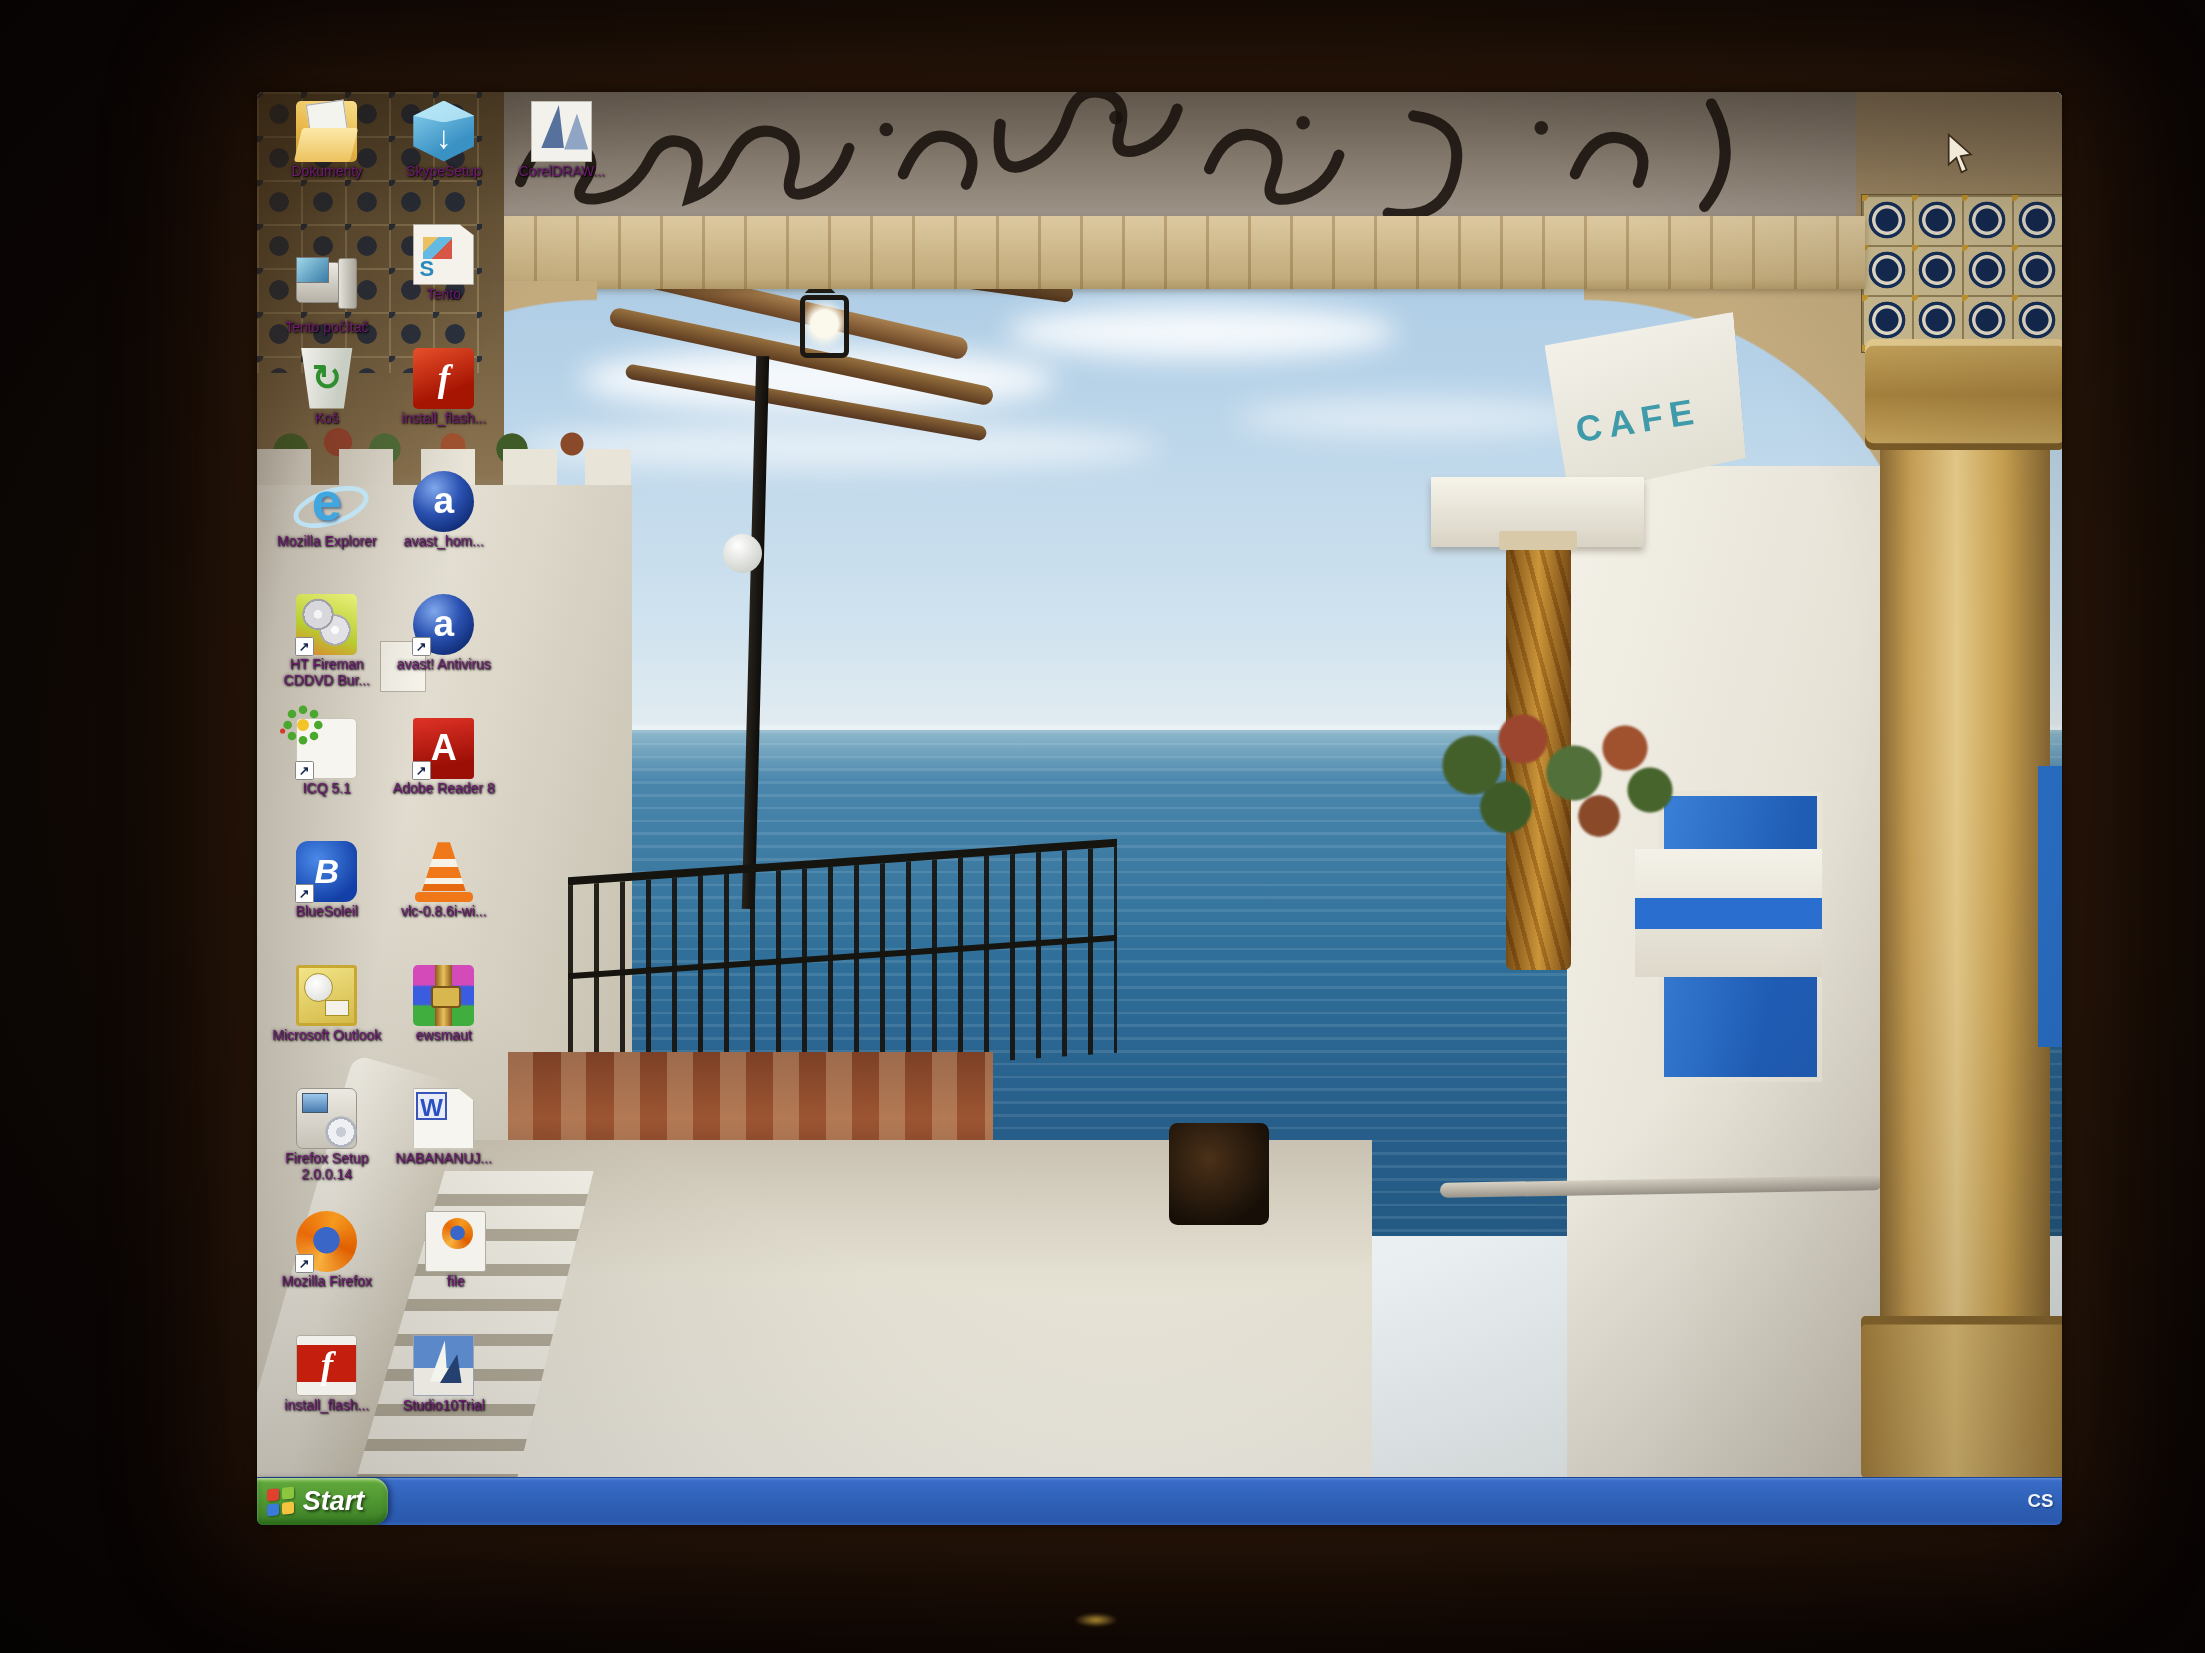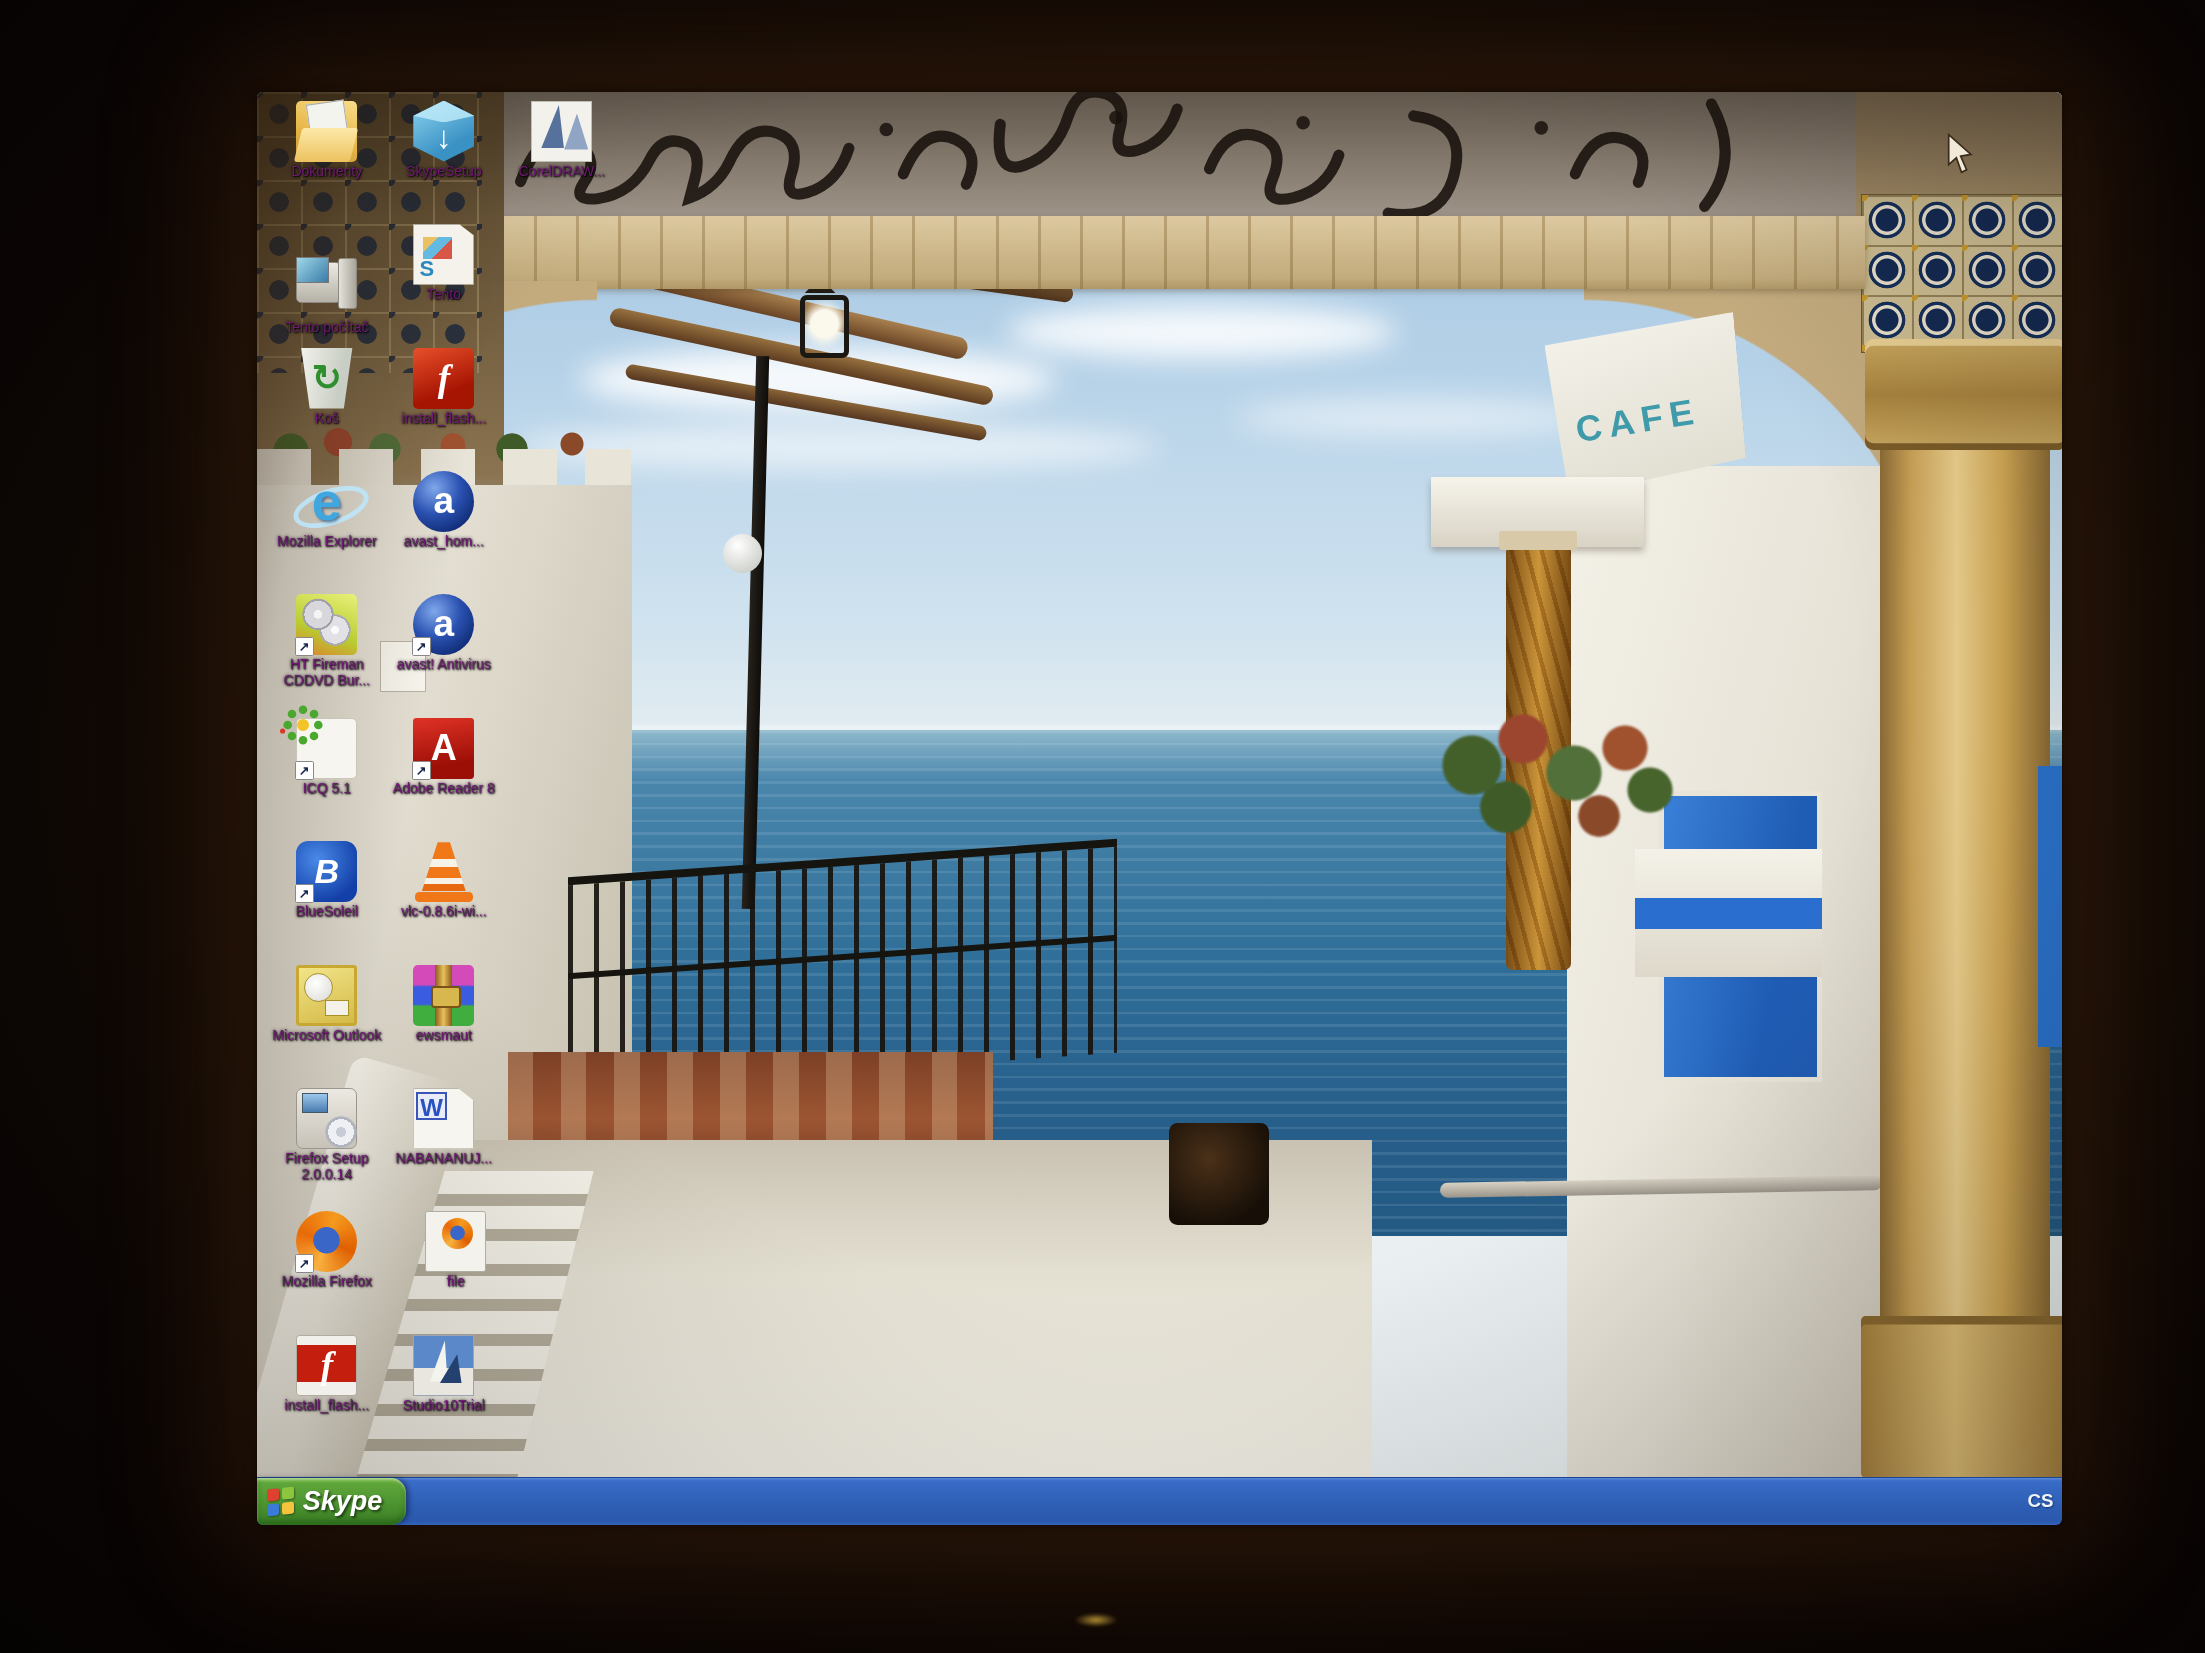--- a/index.html
+++ b/index.html
@@ -568,20 +568,20 @@
   </div>
 
   <div class="taskbar">
     <div class="start">
       <span class="winflag">
         <span class="f1"></span>
           <span class="f2"></span>
           <span class="f3"></span>
           <span class="f4"></span>
       </span>
-      <span>Skype</span>
+      <span>Start</span>
     </div>
     <div class="tb-spacer"></div>
     <span class="lang">CS</span>
   </div>
 </div>
 <div class="photo-dot"></div>
 
 
 </body></html>

